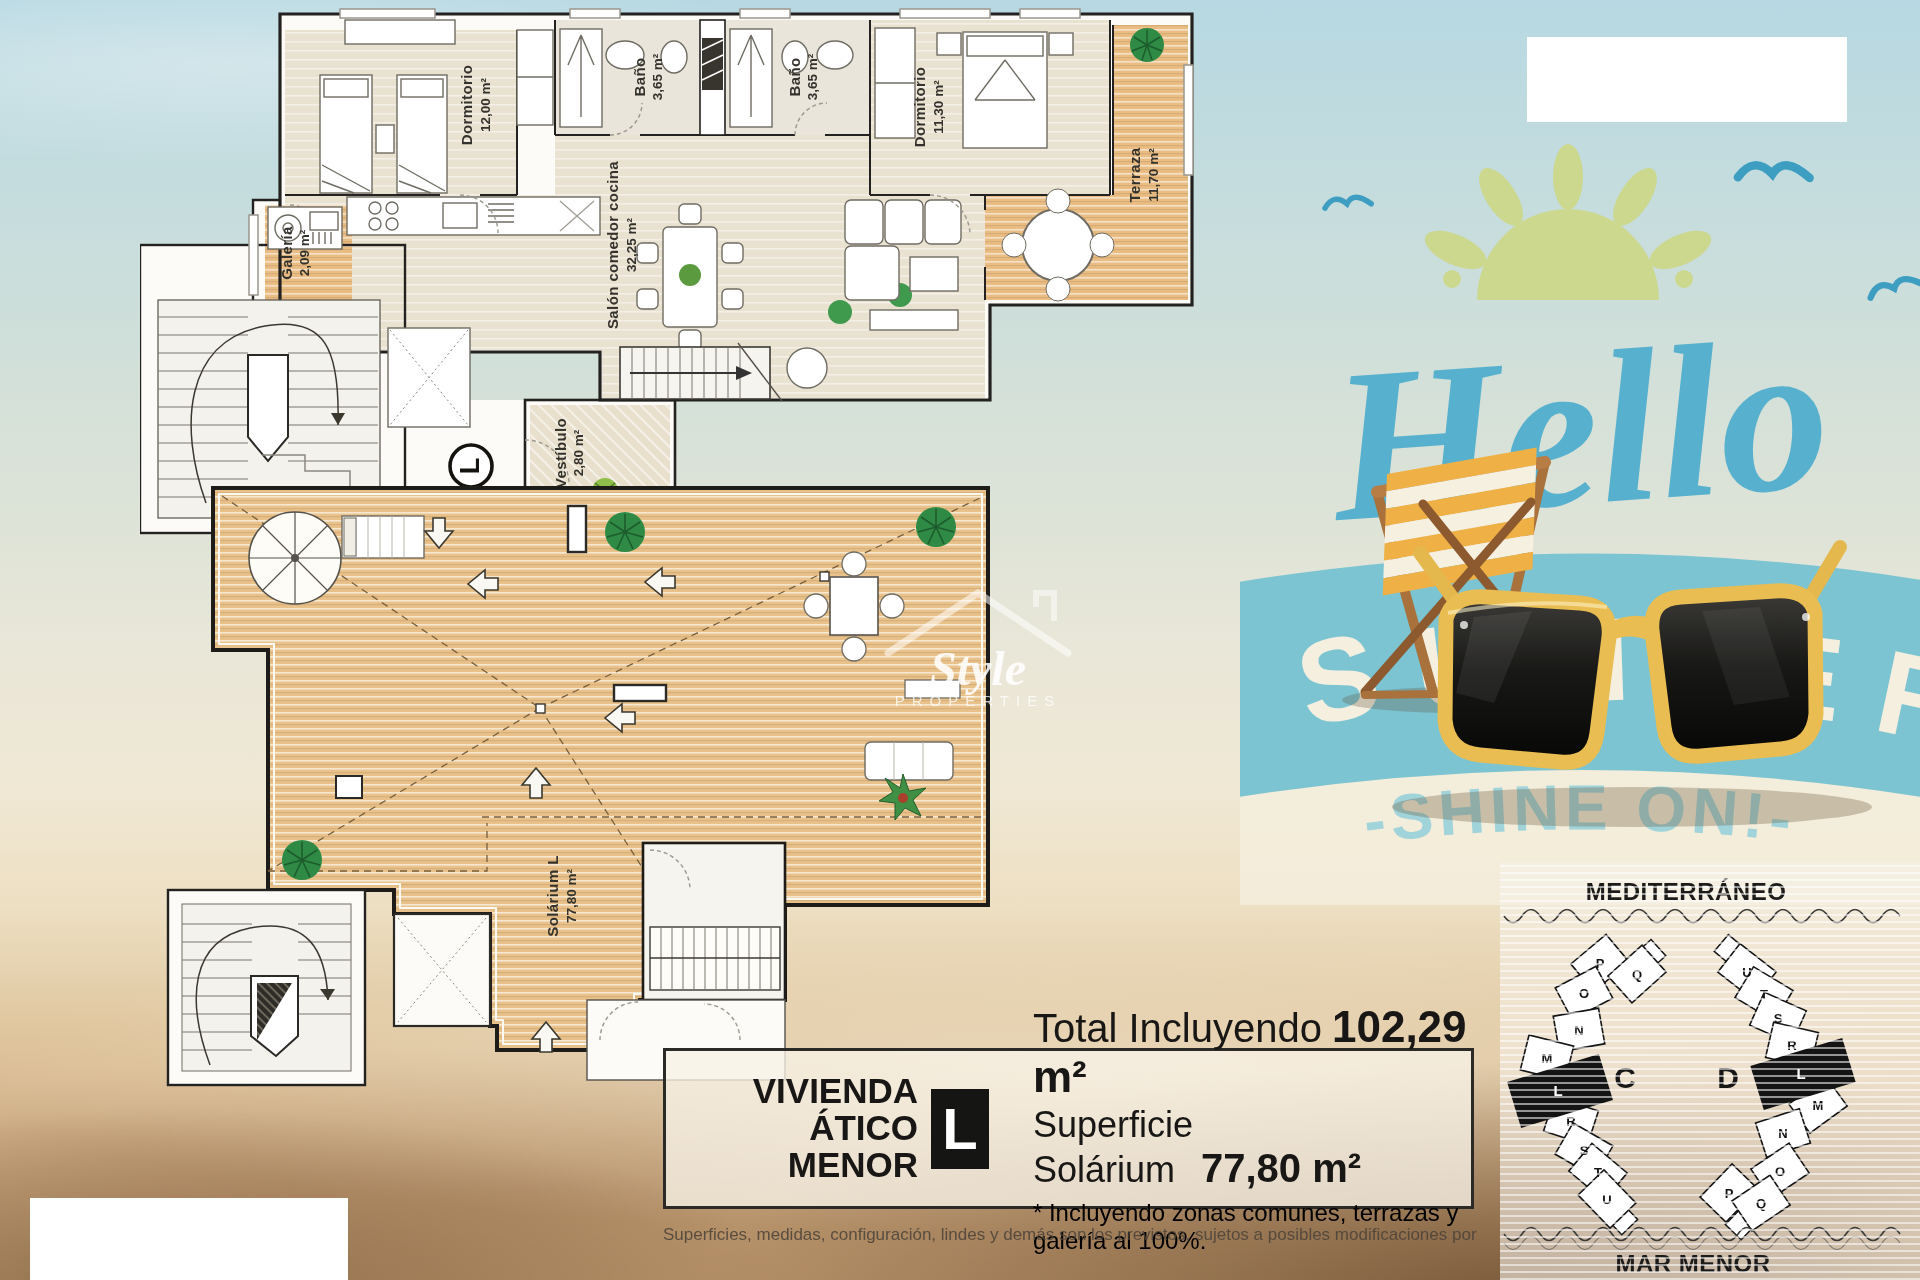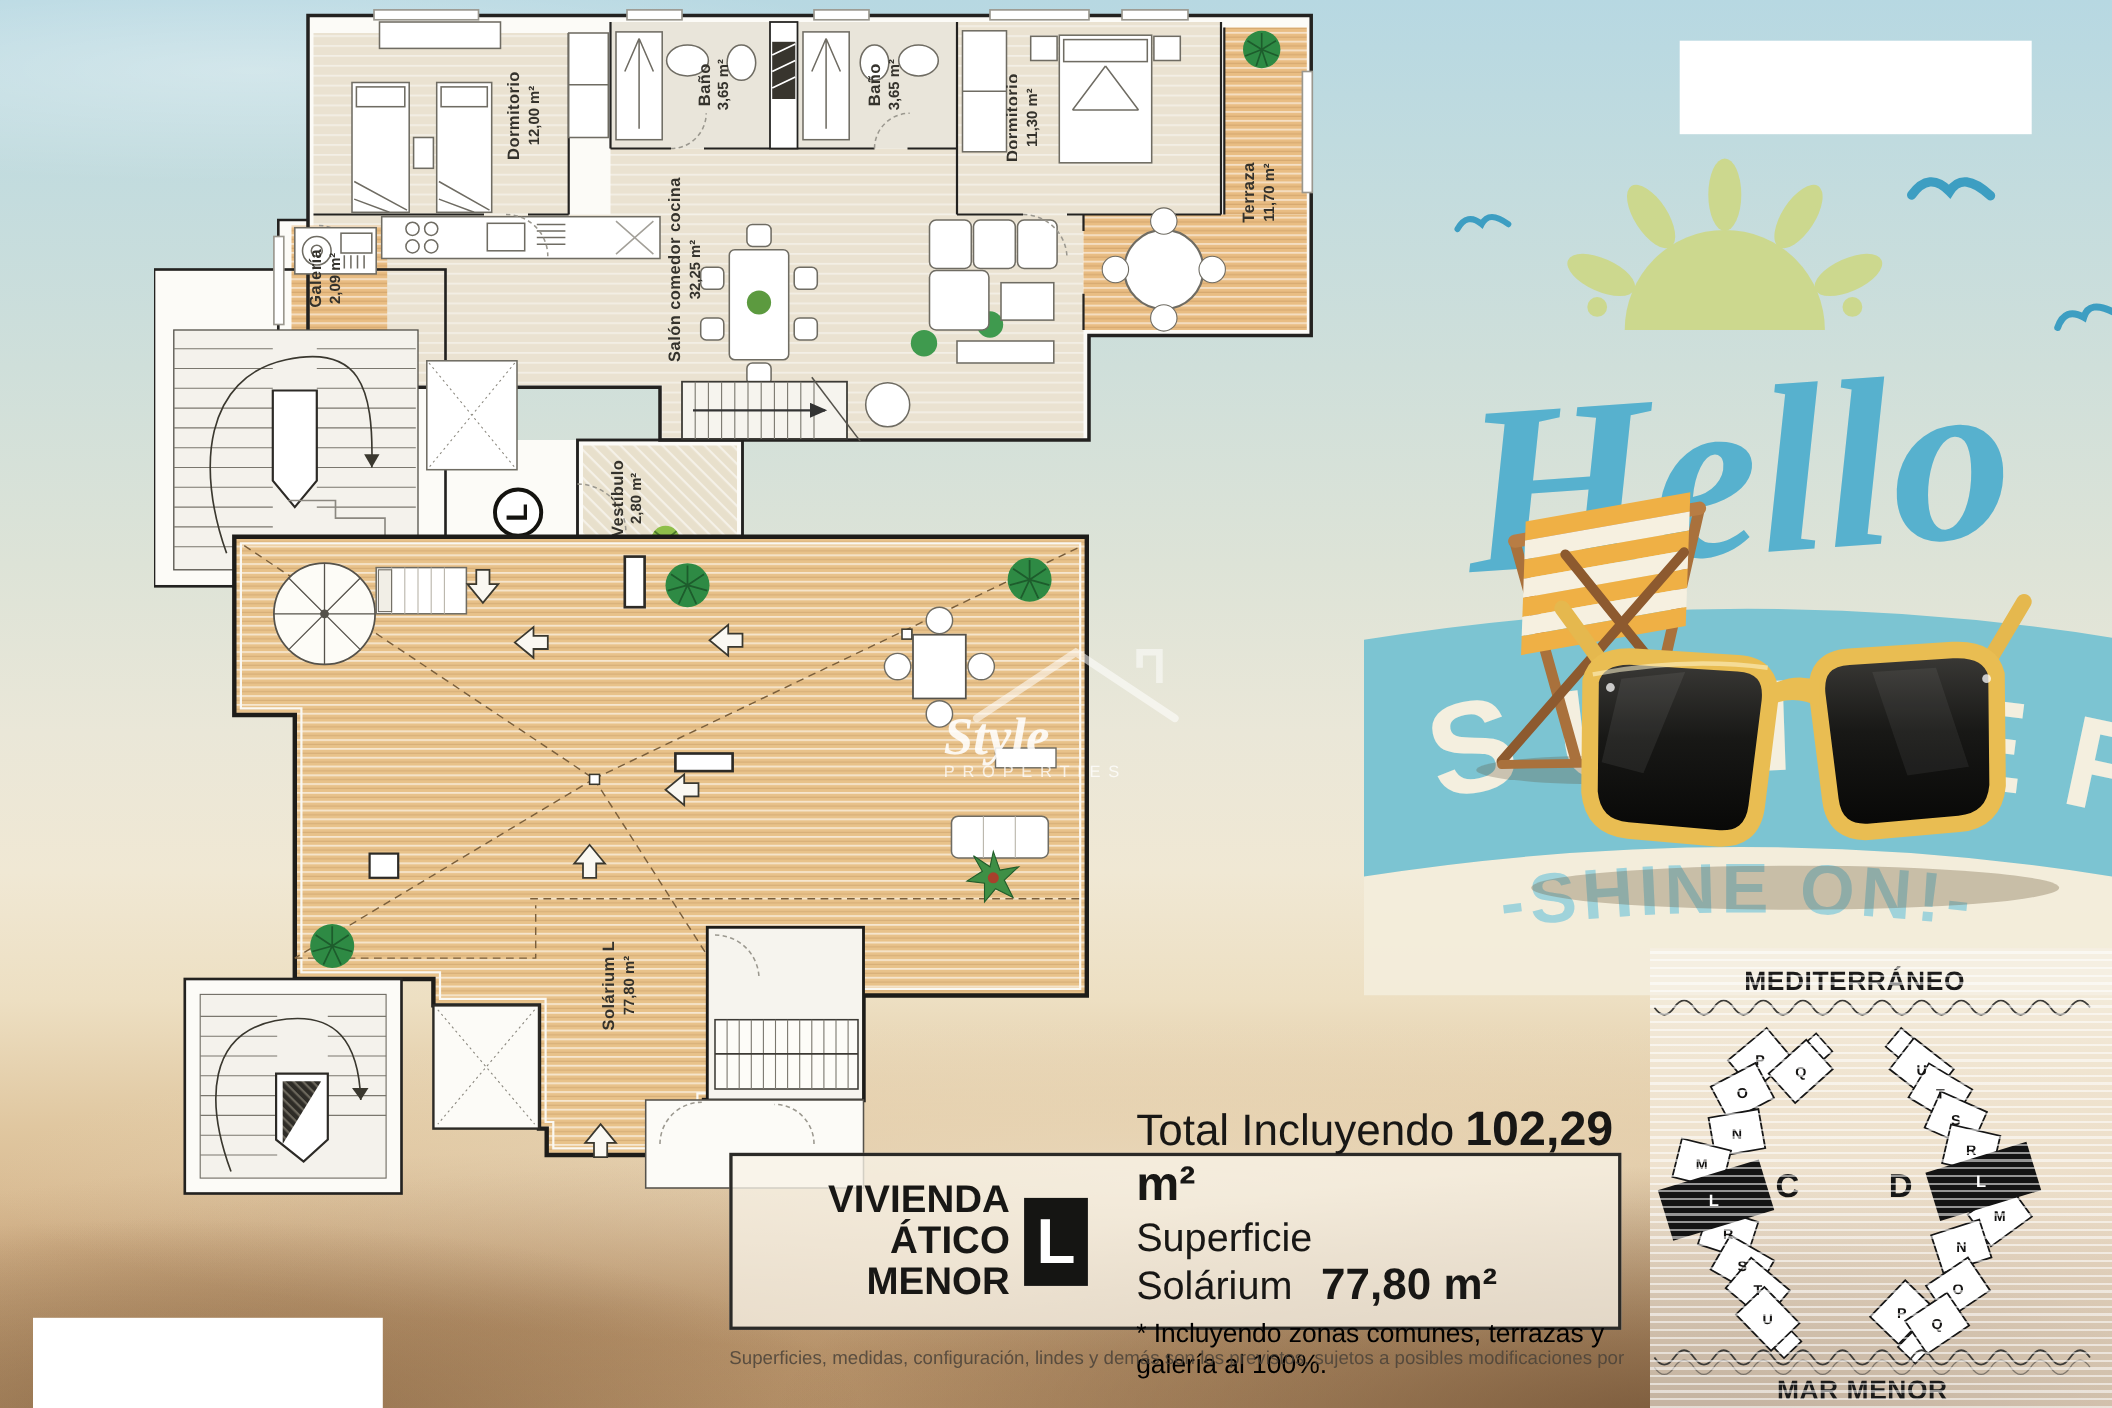--- a/index.html
+++ b/index.html
@@ -21,21 +21,21 @@
   .plan-upper{left:140px;top:5px;}
   .plan-lower{left:130px;top:480px;}
   .rlab{font:700 15px "Liberation Sans",sans-serif;fill:#34322c;letter-spacing:.4px;}
   .rlab2{font:700 13.5px "Liberation Sans",sans-serif;fill:#34322c;}
   .wall{stroke:#232220;fill:none;}
   .furn{stroke:#6f6c63;fill:#ffffff;}
   .arc{stroke:#9b988f;fill:none;stroke-dasharray:4 3;stroke-width:1.4;}
   .tread{stroke:#7a776e;stroke-width:1;}
   
   .watermark{position:absolute;left:858px;top:575px;width:240px;height:140px;z-index:6;
-             color:rgba(255,255,255,.82);pointer-events:none;}
+             color:rgba(255,255,255,.82);text-align:center;pointer-events:none;}
   .wm-brand{font:italic 700 48px "Liberation Serif","DejaVu Serif",serif;margin-top:-68px;
             text-shadow:0 0 1px rgba(255,255,255,.3);}
   .wm-sub{font:400 15px "Liberation Sans",sans-serif;letter-spacing:7px;margin-top:-4px;
           color:rgba(255,255,255,.75);}
   
   .hero{position:absolute;left:1240px;top:115px;}
   .hello-t{font:italic 700 218px "Liberation Serif","DejaVu Serif",serif;fill:#57b1ce;}
   .sum-t{font:700 118px "Liberation Sans",sans-serif;fill:#f4efdf;}
   .shine-t{font:700 64px "Liberation Sans",sans-serif;fill:#a0d3da;letter-spacing:5px;}
   

